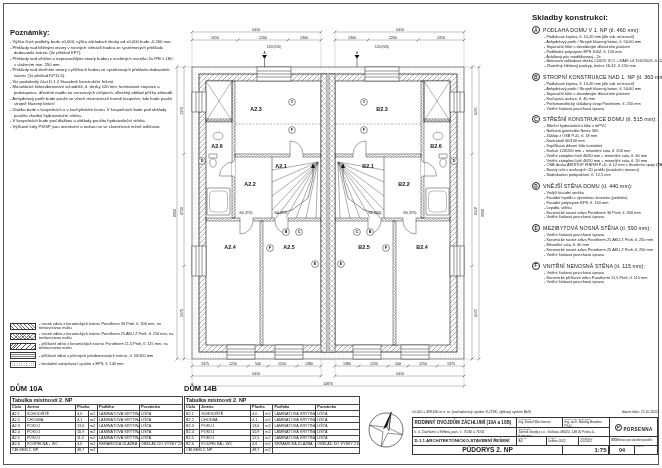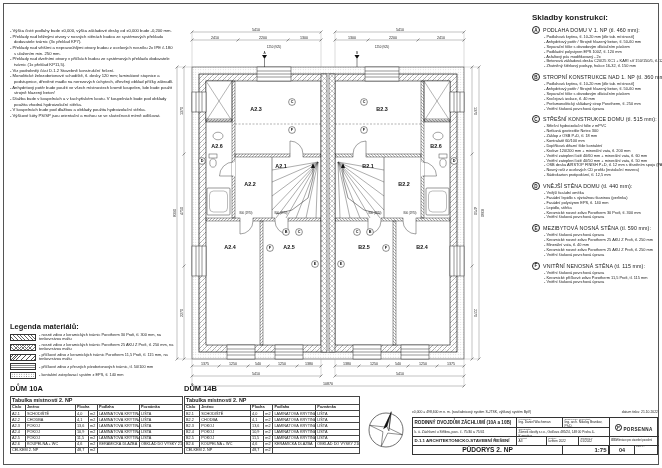--- a/index.html
+++ b/index.html
@@ -95,37 +95,37 @@
   .tb-num { width:25px; border-right:0.6px solid #333; display:flex; flex-direction:column;
             align-items:center; justify-content:center; font-size:5.4px; font-weight:bold; }
   .tb-pare { width:24px; padding:0.5px 1px; }
 </style>
 </head>
 <body>
 
 <div id="frame"></div>
 
 <div id="notes">
+  <div class="blk-title">Poznámky:</div>
   <div>
 
   <div class="note-item">Výška čisté podlahy bude ±0,000, výška základové desky od ±0,000 bude -0,200 mm.</div>
       <div class="note-item">Překlady nad běžnými otvory v nosných stěnách budou ze systémových překladů dodavatele tvárnic (3x překlad KP7).</div>
       <div class="note-item">Překlady nad většími a nepravoúhlými otvory budou z ocelových nosníků 2x IPE č.180 s uložením min. 250 mm.</div>
       <div class="note-item">Překlady nad dveřními otvory v příčkách budou ze systémových překladů dodavatele tvárnic (1x překlad KP11,5).</div>
       <div class="note-item">Viz podrobněji část D.1.2 Stavebně konstrukční řešení.</div>
       <div class="note-item">Monolitické železobetonové schodiště, tl. desky 120 mm; laminátové stupnice a podstupnice, dřevěné madlo na nerezových úchytech, dřevěný obklad příčky zábradlí.</div>
       <div class="note-item">Anhydritový potěr bude použit ve všech místnostech kromě koupelen, kde bude použit strojně hlazený beton!</div>
       <div class="note-item">Dlažba bude v koupelnách a v kuchyňském koutu. V koupelnách bude pod obklady použita vhodná hydroizolační stěrka.</div>
       <div class="note-item">V koupelnách bude pod dlažbou a obklady použita hydroizolační stěrka.</div>
       <div class="note-item">Výškové kóty PS/SP jsou orientační a mohou se ve skutečnosti mírně odlišovat.</div>
     </div>
 </div>
 
 <div id="legend">
-  <div class="blk-title">Legenda materiálů:</div>
   <div class="leg-row">
     <span class="swatch sw-h30"></span>
     <span class="leg-txt">nosné zdivo z keramických tvárnic Porotherm 30 Profi, tl. 300 mm, na tenkovrstvou maltu</span>
   </div>
   <div class="leg-row">
     <span class="swatch sw-aku"></span>
     <span class="leg-txt">nosné zdivo z keramických tvárnic Porotherm 25 AKU Z Profi, tl. 250 mm, na tenkovrstvou maltu</span>
   </div>
   <div class="leg-row">
     <span class="swatch sw-115"></span>

